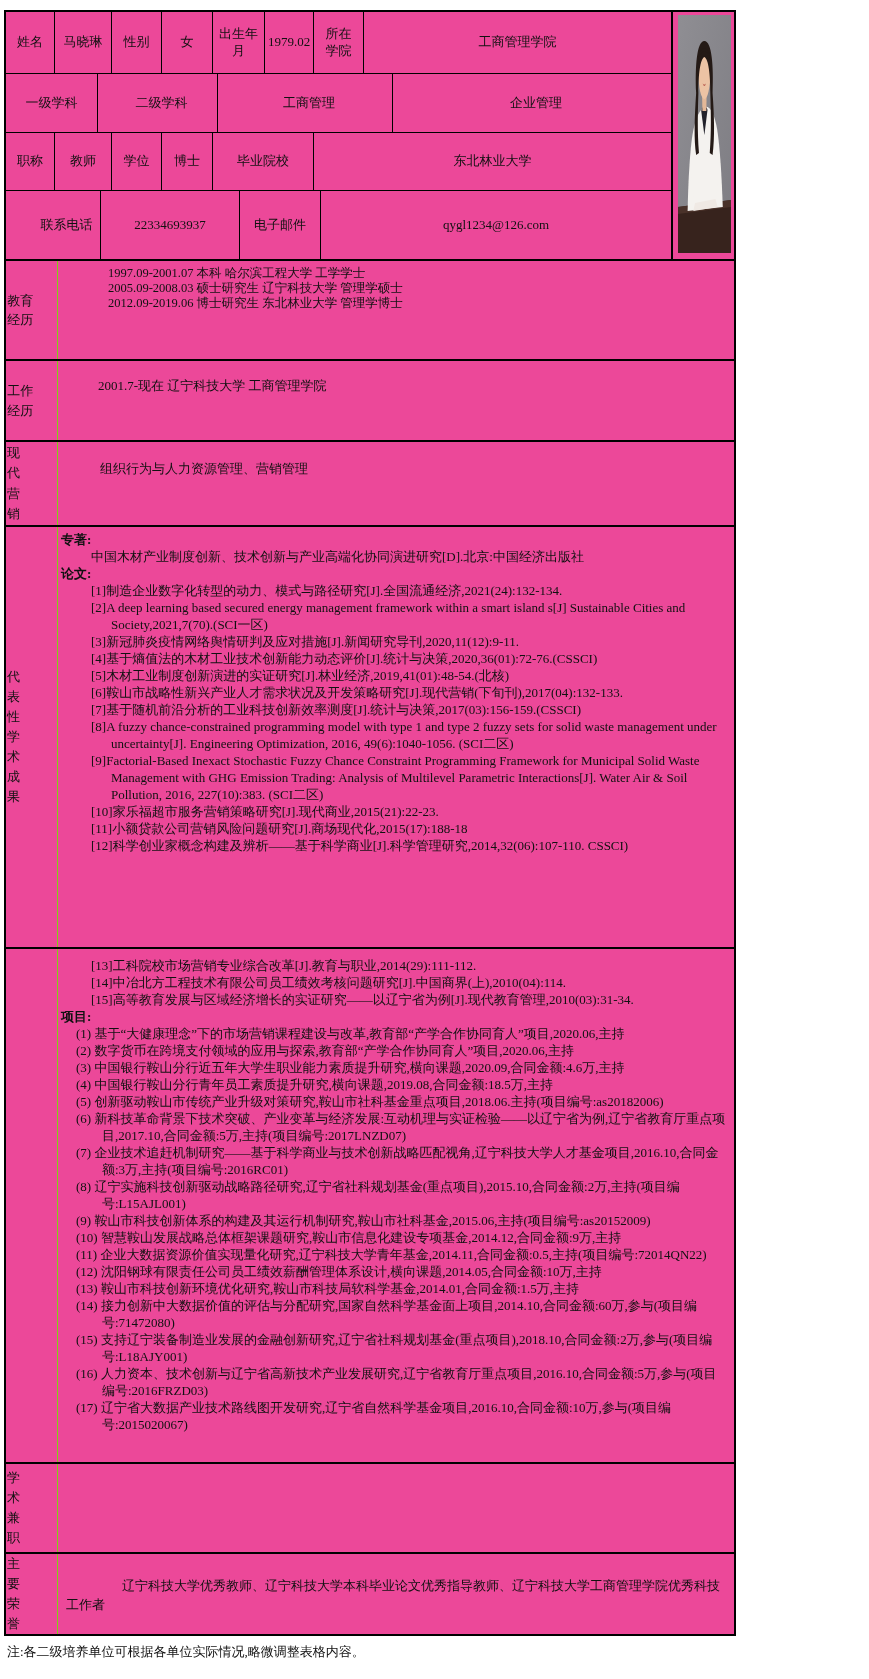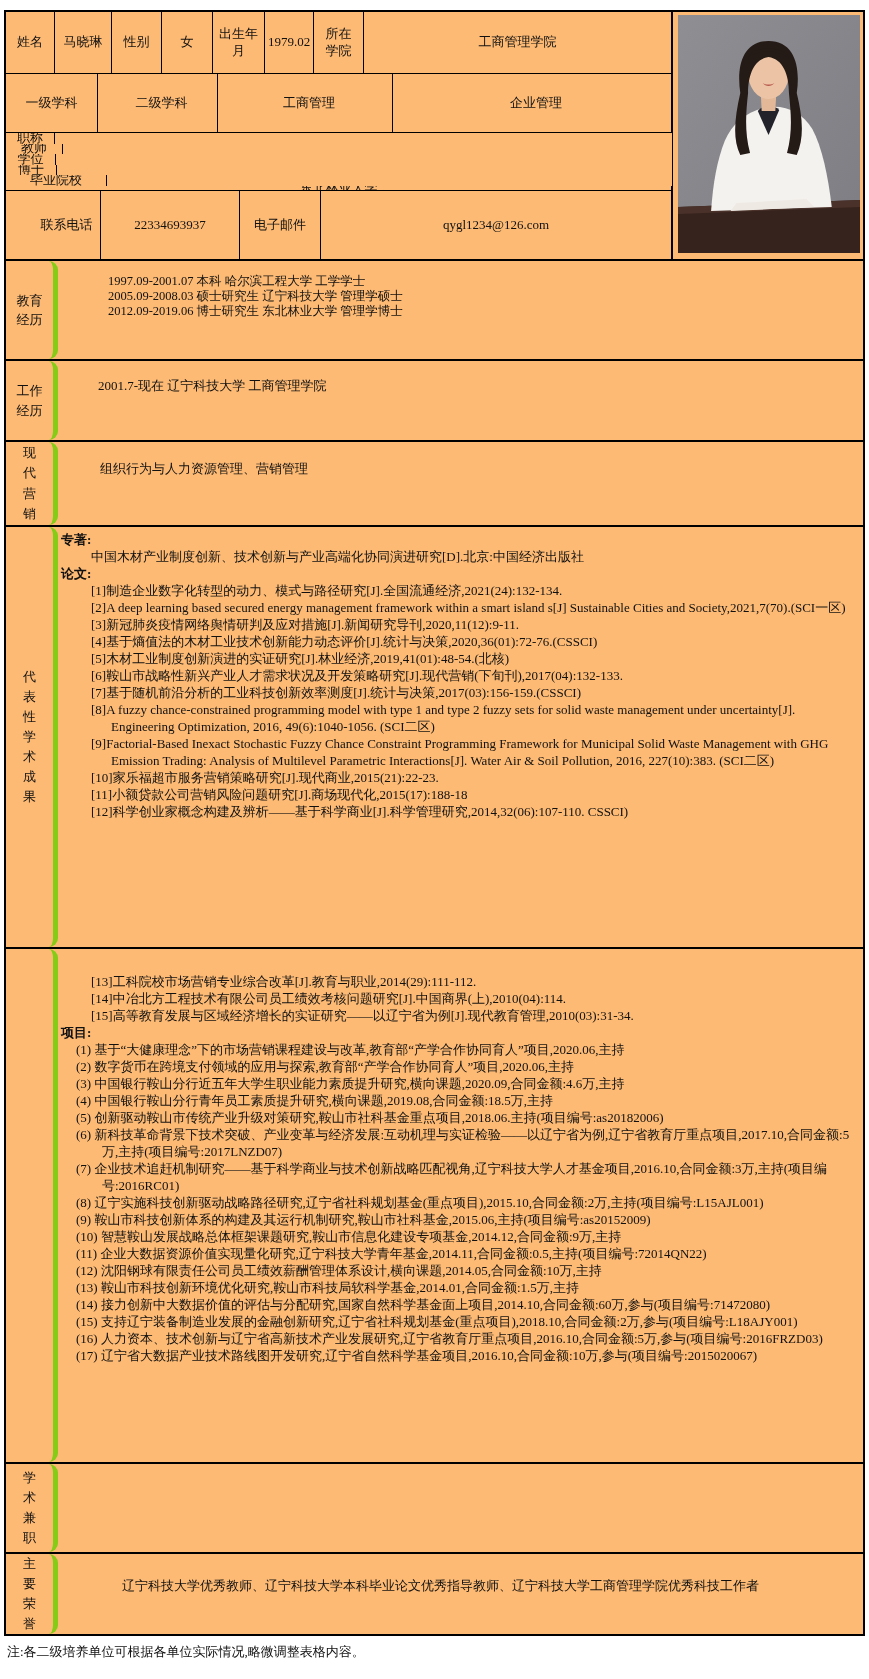--- a/index.html
+++ b/index.html
@@ -4,55 +4,55 @@
 <style>
   * { margin:0; padding:0; box-sizing:border-box; }
   html,body { background:#ffffff; }
   body {
     width:869px; height:1679px;
     font-family:"Liberation Serif","DejaVu Serif",serif;
     color:#111; font-size:13px;
     position:relative; overflow:hidden;
   }
   .doc-table {
-    position:absolute; left:4px; top:10px; width:861px;
-    border:2px solid #000; background:#fdba74;
+    position:absolute; left:4px; top:10px; width:732px;
+    border:2px solid #000; background:#ec4899;
   }
   
   .header-block { display:flex; height:247px; }
   .header-form { width:666px; display:flex; flex-direction:column; }
   .hrow { display:flex; border-bottom:1px solid #000; }
   .hrow:last-child { border-bottom:none; }
-  .hrow-1 { height:62px; } .hrow-2 { height:59px;gap:8px; } .hrow-3 { height:58px;flex-direction:column; } .hrow-4 { height:68px;margin-left:27px; }
+  .hrow-1 { height:62px; } .hrow-2 { height:59px;gap:8px; } .hrow-3 { height:58px; } .hrow-4 { height:68px;margin-left:27px; }
   .hcell {
     border-right:1px solid #000; display:flex; align-items:center; justify-content:center;
     text-align:center; padding:2px; line-height:1.3; overflow:hidden;
   }
   .photo-cell { flex:1; border-left:0; position:relative; }
   .photo-frame { position:absolute; left:5px; top:3px; right:3px; bottom:6px; }
   .photo-frame svg { width:100%; height:100%; display:block; }
   .squeeze2 { display:inline-block; width:2.2em; word-break:break-all; }
   .squeeze3 { display:inline-block; width:3.2em; word-break:break-all; }
   
   .srow { display:flex; border-top:2px solid #000; }
   .lcell {
-    width:52px; border-right:5px solid #84cc16; display:flex;
-    align-items:center; justify-content:center; text-align:center;border-radius:9px;
+    width:52px; border-right:1px solid #84cc16; display:flex;
+    align-items:center; justify-content:flex-start; text-align:center;
   }
   .vlabel2 { width:2.2em; word-break:break-all; line-height:1.5; }
   .vlabel1 { width:1.15em; word-break:break-all; line-height:1.55; }
   .ccell { flex:1; padding:4px 6px 4px 3px; line-height:1.32; }
   .row-education { height:100px; }
   .row-work { height:81px; }
   .row-research { height:85px; }
   .row-achievements { height:422px; }
   .row-cont { height:515px; }
   .row-posts { height:90px; }
   .row-honors { height:82px; }
-  .edu-lines { padding:13px 4px 0 50px; }
+  .edu-lines { padding:5px 4px 0 50px; }
   .edu-lines .list-line { line-height:15px; font-size:12.5px; }
   .work-lines { padding:16px 4px 0 40px; }
   .research-lines { padding:18px 4px 0 42px; }
   .sec-heading { font-weight:bold; line-height:17px; }
   .pub-list .list-line { margin-left:30px; padding-left:20px; text-indent:-20px; line-height:17px; }
   .proj-list .list-line { margin-left:15px; padding-left:26px; text-indent:-26px; line-height:17px; }
   .mono-list .list-line { margin-left:30px; padding-left:20px; text-indent:-20px; line-height:17px; }
   .honors-text { padding:22px 12px 0 8px; text-indent:56px; line-height:19px; }
   .footer-note { position:absolute; left:7px; top:1643px; font-size:13px; }
 </style>
@@ -189,21 +189,21 @@
           <div class="list-line">[9]Factorial-Based Inexact Stochastic Fuzzy Chance Constraint Programming Framework for Municipal Solid Waste Management with GHG Emission Trading: Analysis of Multilevel Parametric Interactions[J]. Water Air &amp; Soil Pollution, 2016, 227(10):383. (SCI二区)</div>
           <div class="list-line">[10]家乐福超市服务营销策略研究[J].现代商业,2015(21):22-23.</div>
           <div class="list-line">[11]小额贷款公司营销风险问题研究[J].商场现代化,2015(17):188-18</div>
           <div class="list-line">[12]科学创业家概念构建及辨析——基于科学商业[J].科学管理研究,2014,32(06):107-110. CSSCI)</div>
         </div>
     </div>
   </div>
 
   <div class="srow row-cont">
     <div class="lcell"></div>
-    <div class="ccell" style="padding-top:24px">
+    <div class="ccell" style="padding-top:8px">
       <div class="pub-list">
           <div class="list-line">[13]工科院校市场营销专业综合改革[J].教育与职业,2014(29):111-112.</div>
           <div class="list-line">[14]中冶北方工程技术有限公司员工绩效考核问题研究[J].中国商界(上),2010(04):114.</div>
           <div class="list-line">[15]高等教育发展与区域经济增长的实证研究——以辽宁省为例[J].现代教育管理,2010(03):31-34.</div>
         </div>
       <div class="sec-heading">项目:</div>
       <div class="proj-list">
           <div class="list-line">(1) 基于“大健康理念”下的市场营销课程建设与改革,教育部“产学合作协同育人”项目,2020.06,主持</div>
           <div class="list-line">(2) 数字货币在跨境支付领域的应用与探索,教育部“产学合作协同育人”项目,2020.06,主持</div>
           <div class="list-line">(3) 中国银行鞍山分行近五年大学生职业能力素质提升研究,横向课题,2020.09,合同金额:4.6万,主持</div>

